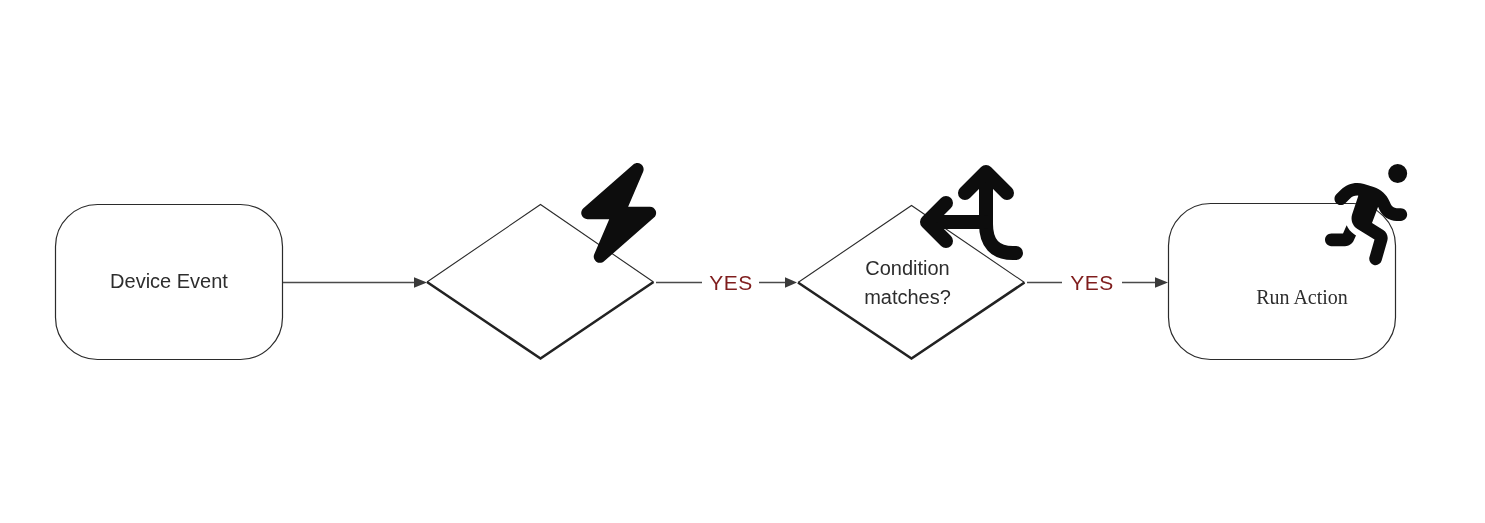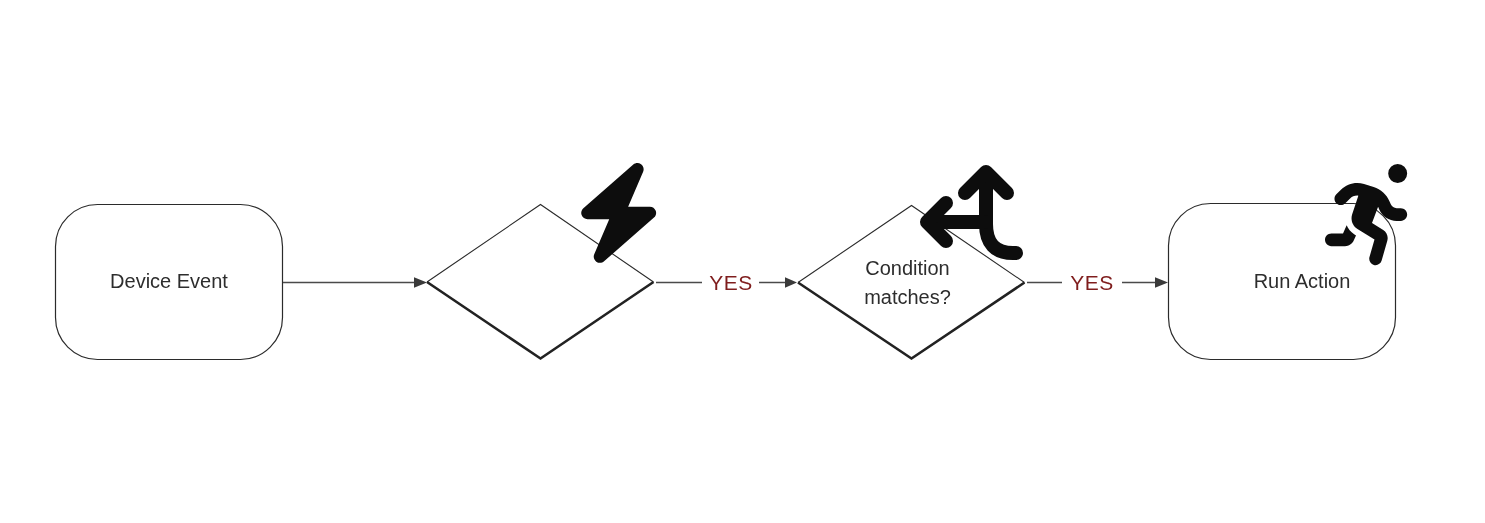--- a/index.html
+++ b/index.html
@@ -97,19 +97,19 @@
   </svg>
 
   <div class="label" style="left:55px; top:204px; width:228px; height:155px;">Device Event</div>
 
 
   <div class="label" style="left:794px; top:206px; width:227px; height:153px;">
     <div>Condition</div>
     <div>matches?</div>
   </div>
 
-  <div class="label" style="left:1168px; top:203px; width:268px; height:157px;">Run Action</div>
+  <div class="label" style="left:1168px; top:219px; width:268px; height:157px;font-family:Liberation Serif, serif;">Run Action</div>
 
   <div class="label edge-label" style="left:696px; top:268px; width:70px; height:29px;">YES</div>
 
   <div class="label edge-label" style="left:1057px; top:268px; width:70px; height:29px;">YES</div>
 
 </div>
 
 </body></html>

